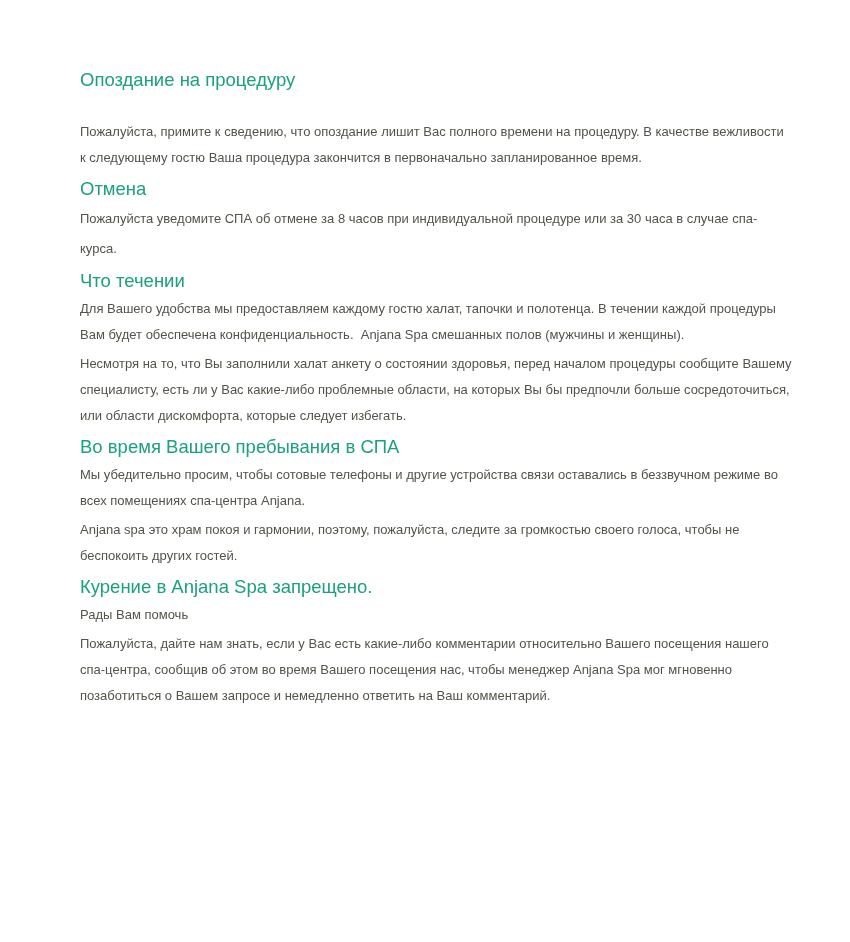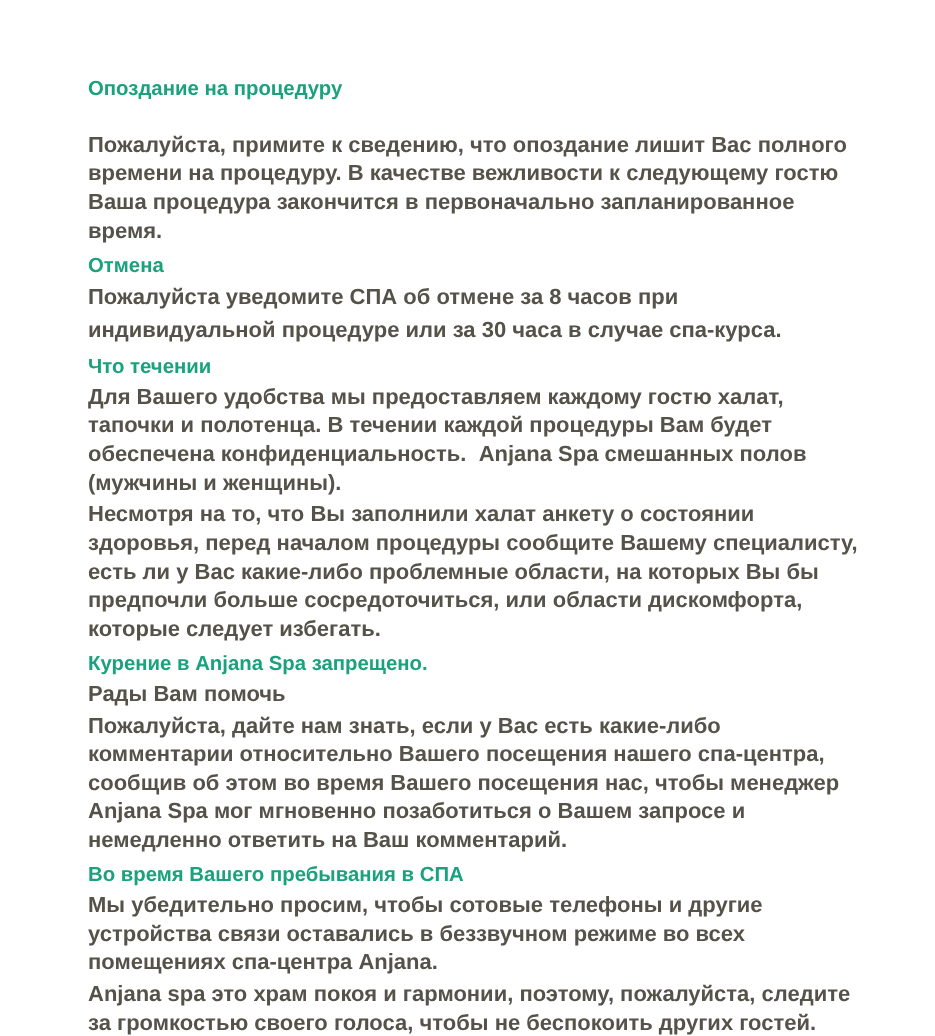--- a/index.html
+++ b/index.html
@@ -20,28 +20,28 @@
     padding: 62px 58px 40px 80px;
     background: #ffffff;
   }
   .content {
     width: 712px;
   }
   h2 {
     margin: 5px 0 0 0;
     font-size: 18.5px;
     line-height: 25px;
-    font-weight: 700;
+    font-weight: 400;
     color: var(--heading-color, #1aa17d);
   }
   p {
     margin: 3px 0 0 0;
-    font-size: 20px;
+    font-size: 13px;
     line-height: 26px;
-    font-weight: 700;
+    font-weight: 400;
     color: var(--body-color, #55524a);
     white-space: pre-wrap;
   }
   .p-first {
     margin-top: 27px;
   }
   .p-loose {
     line-height: 29.5px;
   }
   section {
@@ -67,25 +67,25 @@
     <section>
       <h2>Что течении</h2>
       <p>Для Вашего удобства мы предоставляем каждому гостю халат, тапочки и полотенца. В течении каждой процедуры Вам будет обеспечена конфиденциальность.  Anjana Spa смешанных полов (мужчины и женщины).</p>
     </section>
 
     <section>
       <p>Несмотря на то, что Вы заполнили халат анкету о состоянии здоровья, перед началом процедуры сообщите Вашему специалисту, есть ли у Вас какие-либо проблемные области, на которых Вы бы предпочли больше сосредоточиться, или области дискомфорта, которые следует избегать.</p>
     </section>
 
     <section>
+      <h2>Во время Вашего пребывания в СПА</h2>
+      <p>Мы убедительно просим, чтобы сотовые телефоны и другие устройства связи оставались в беззвучном режиме во всех помещениях спа-центра Anjana.</p>
+      <p>Anjana spa это храм покоя и гармонии, поэтому, пожалуйста, следите за громкостью своего голоса, чтобы не беспокоить других гостей.</p>
+    </section>
+
+    <section>
       <h2>Курение в Anjana Spa запрещено.</h2>
       <p>Рады Вам помочь</p>
       <p>Пожалуйста, дайте нам знать, если у Вас есть какие-либо комментарии относительно Вашего посещения нашего спа-центра, сообщив об этом во время Вашего посещения нас, чтобы менеджер Anjana Spa мог мгновенно позаботиться о Вашем запросе и немедленно ответить на Ваш комментарий.</p>
-    </section>
-
-    <section>
-      <h2>Во время Вашего пребывания в СПА</h2>
-      <p>Мы убедительно просим, чтобы сотовые телефоны и другие устройства связи оставались в беззвучном режиме во всех помещениях спа-центра Anjana.</p>
-      <p>Anjana spa это храм покоя и гармонии, поэтому, пожалуйста, следите за громкостью своего голоса, чтобы не беспокоить других гостей.</p>
     </section>
 
   </div>
 </div>
 
 </body></html>

